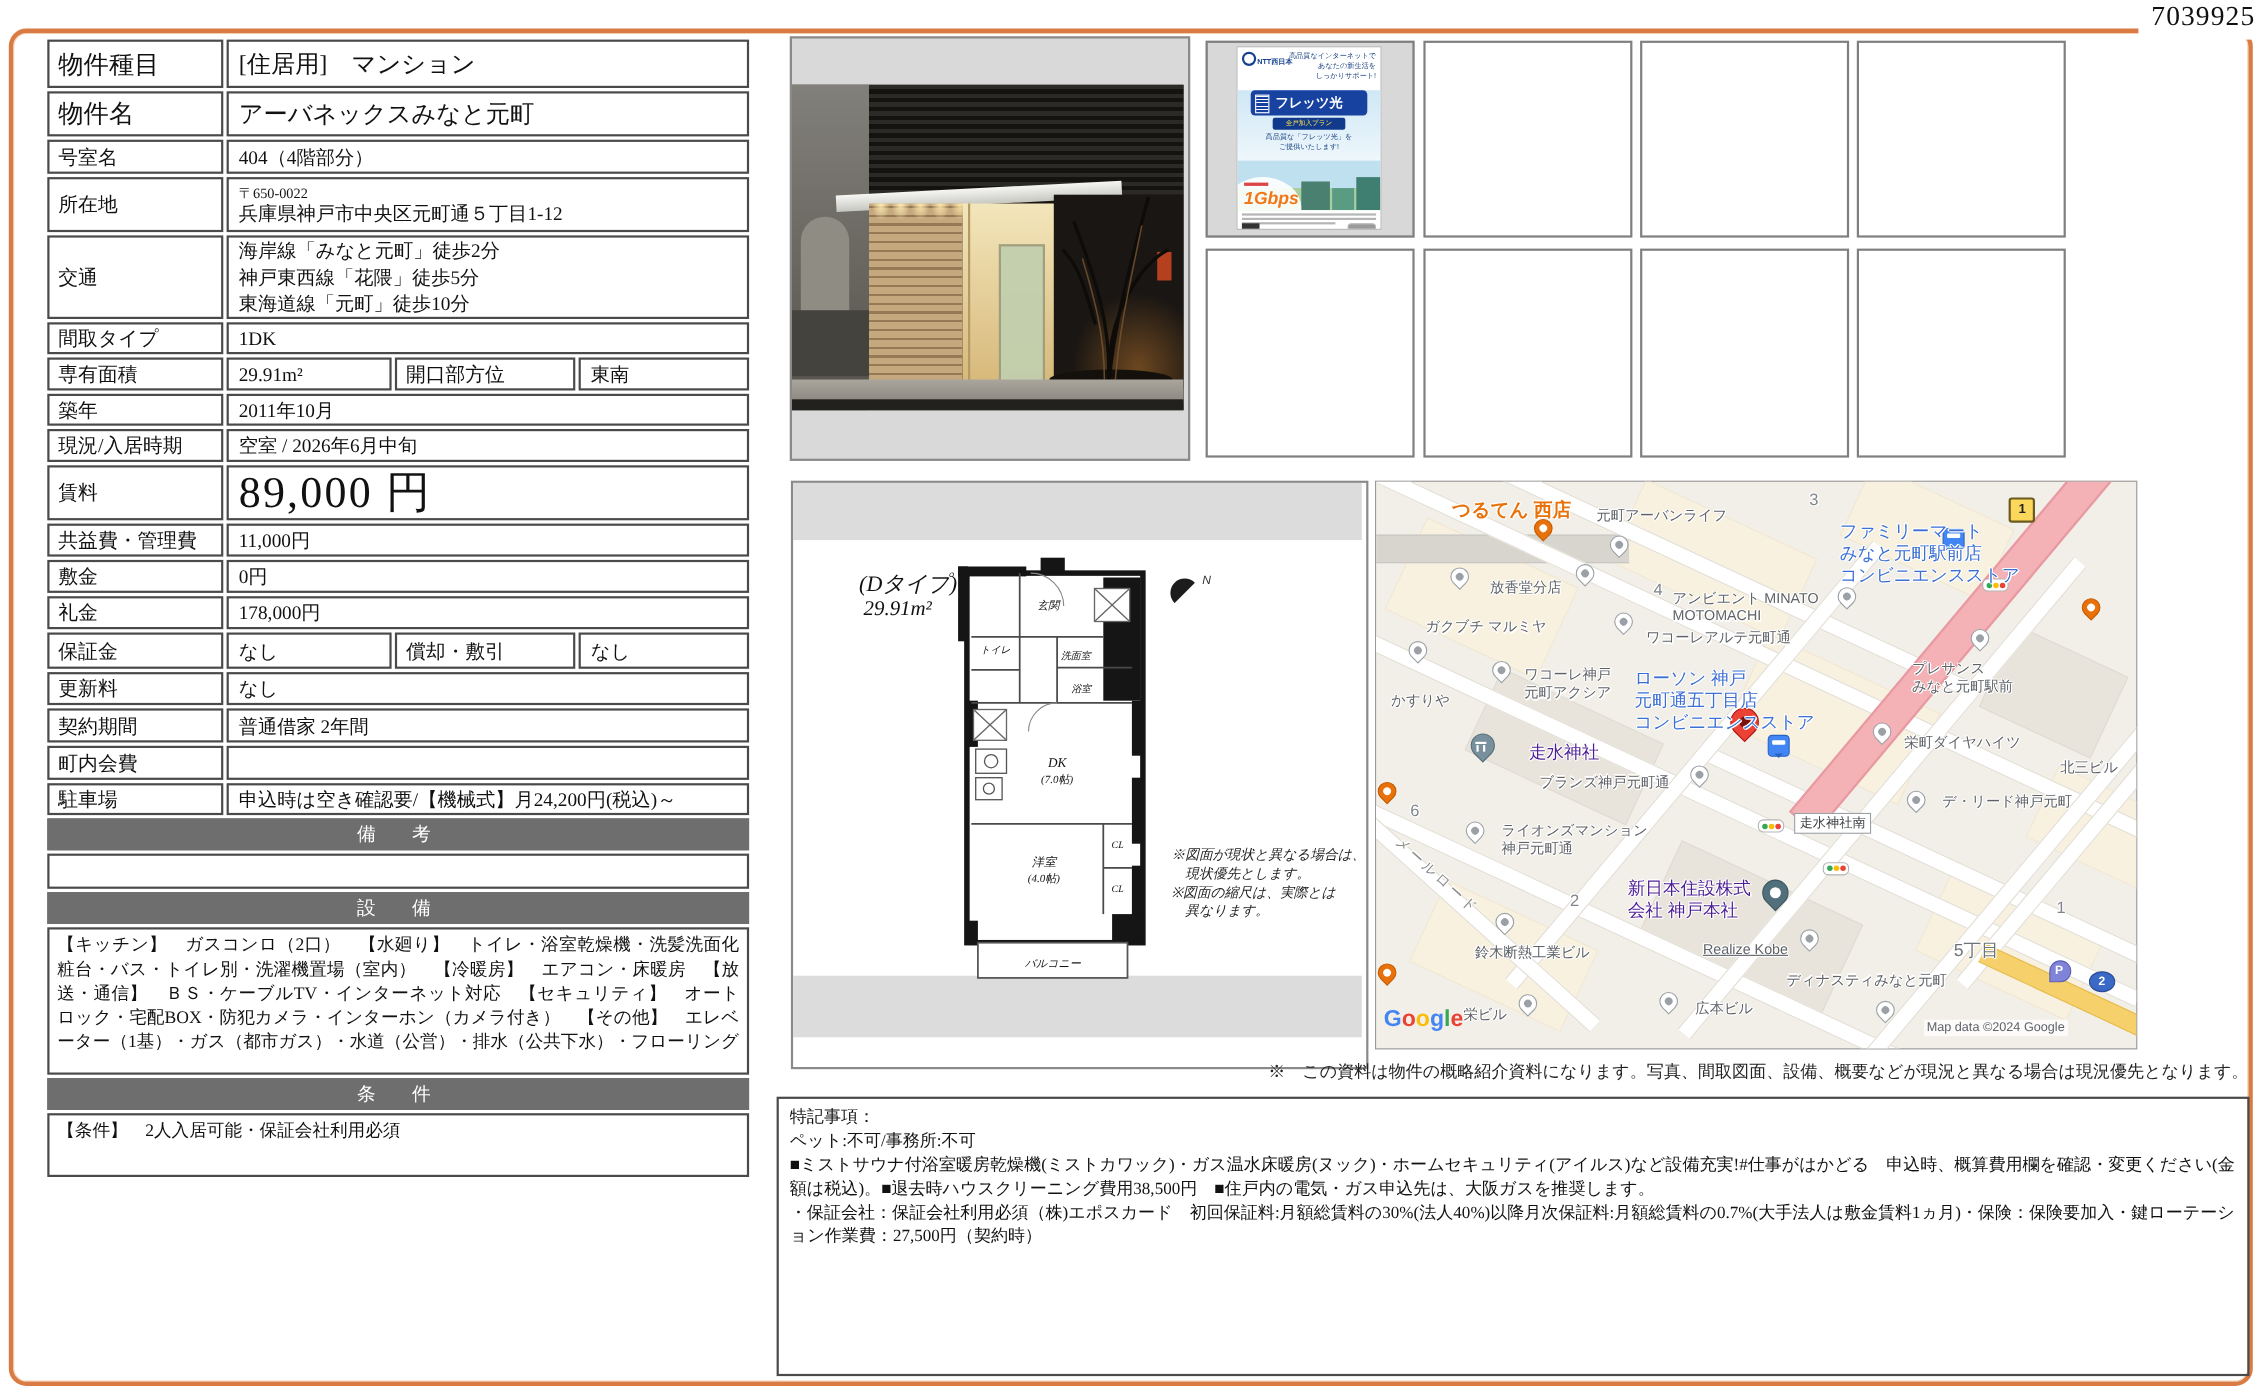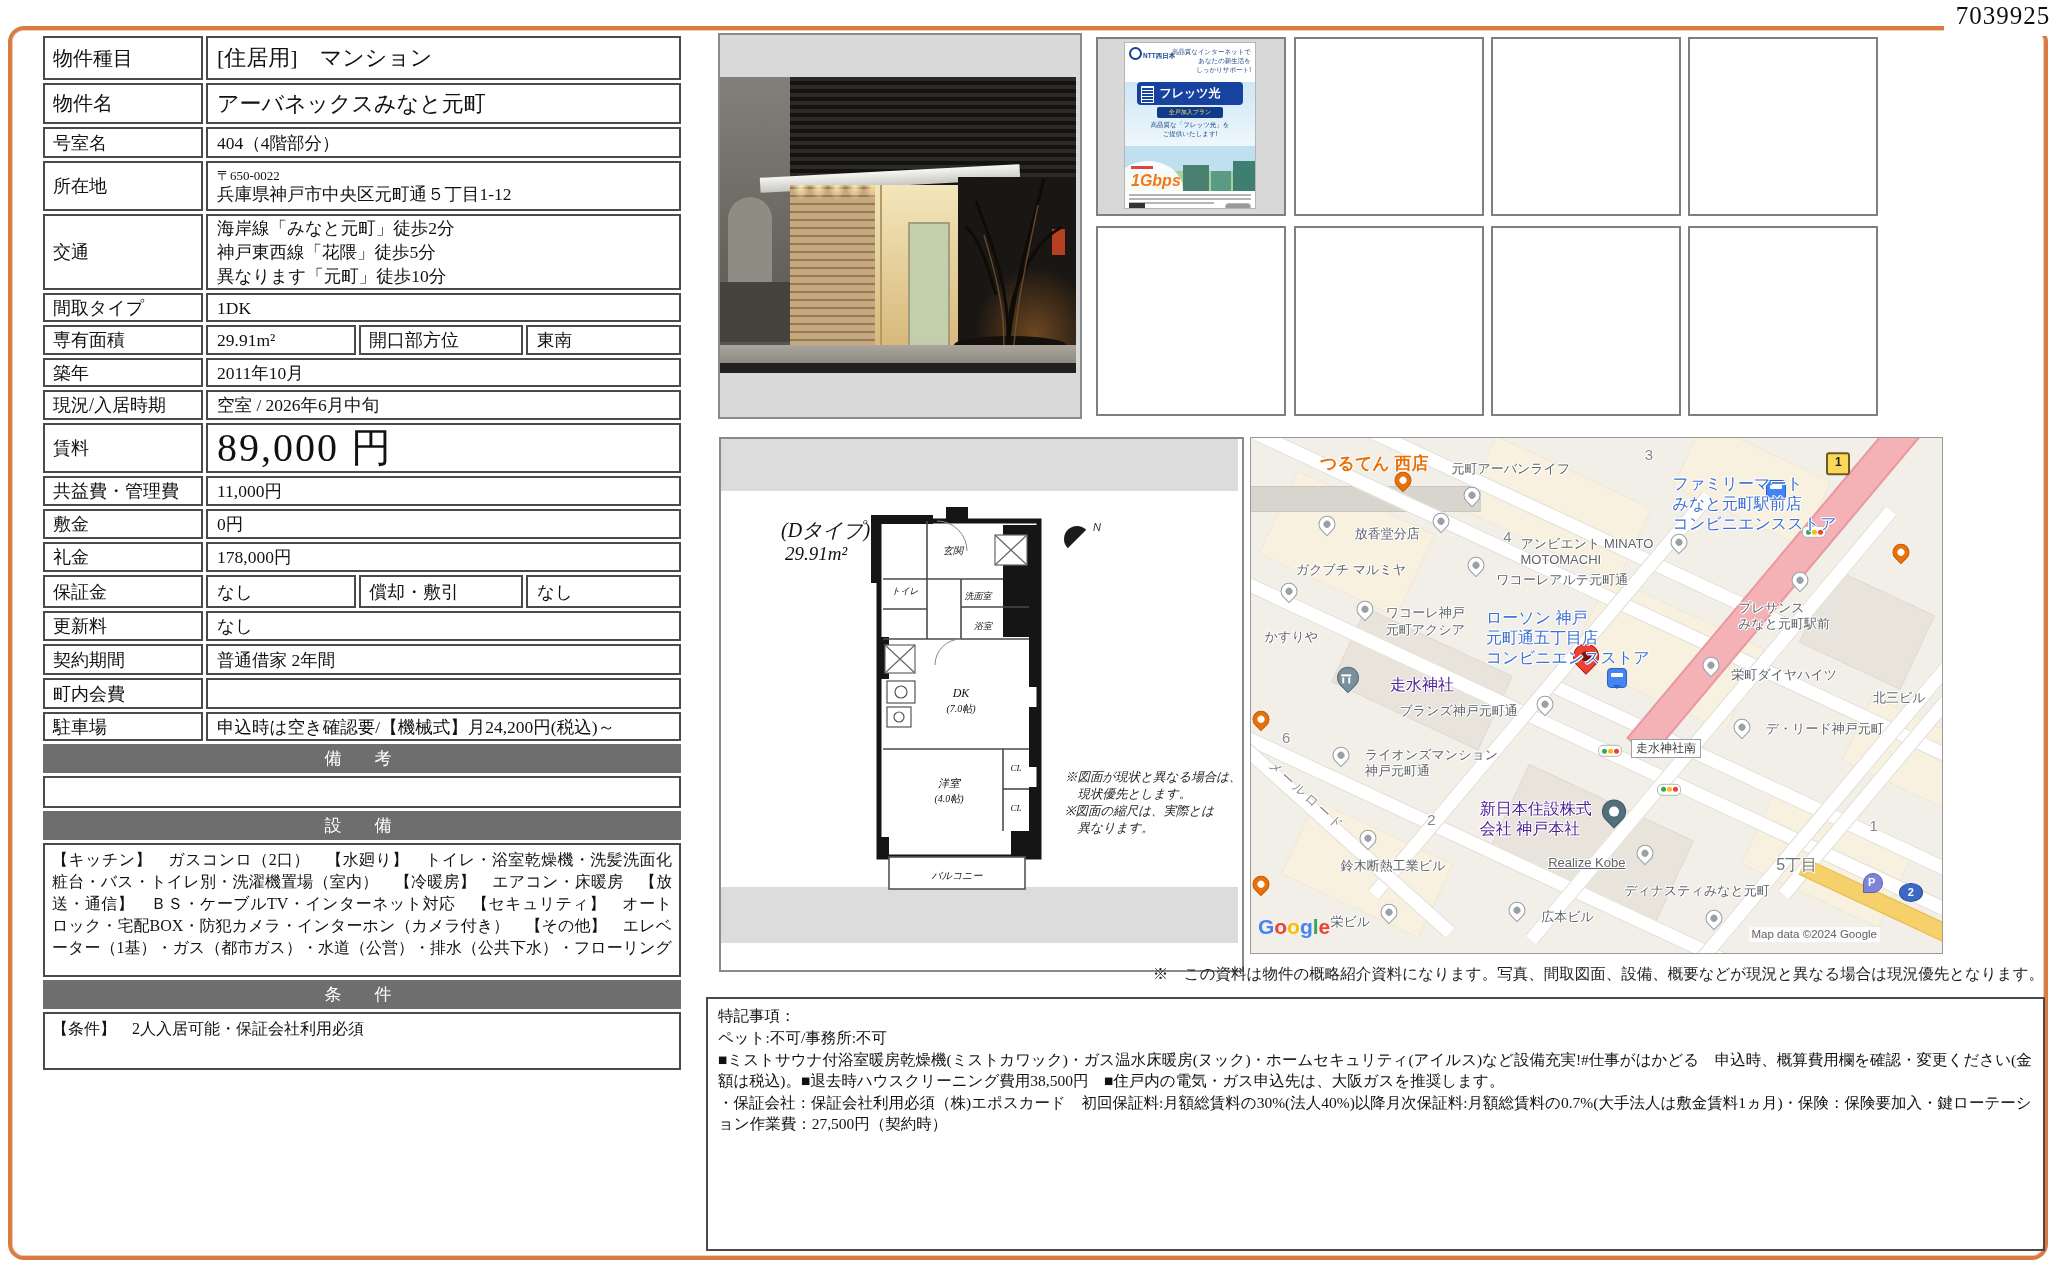--- a/index.html
+++ b/index.html
@@ -9,21 +9,21 @@
   .page-border{position:absolute;left:8px;top:26px;width:2032px;height:1226px;
         border:4px solid #D97B42;border-radius:16px;box-shadow:inset 0 0 0 1px #f3cfae;}
   #doc-number{position:absolute;left:1944px;top:2px;width:118px;height:34px;background:#fff;
         font-size:25px;text-align:center;z-index:6;letter-spacing:1px;}
   
   #prop-table{position:absolute;left:40px;top:33px;width:644px;border-spacing:3px;z-index:2;
         table-layout:fixed;}
   #prop-table th,#prop-table td{border:2px solid #4a4a4a;background:#fff;overflow:hidden;}
   #prop-table th.lbl{font-weight:normal;font-size:18px;text-align:left;padding:0 0 0 8px;}
   #prop-table td.val{font-size:17.5px;padding:0 0 0 9px;white-space:pre-line;line-height:24px;}
-  #prop-table tr.rowbig th.lbl{font-size:20px;}
+  #prop-table tr.rowbig th.lbl{font-size:23px;}
   #prop-table tr.rowbig td.val{font-size:22px;}
   #prop-table tr.rent td.val{font-size:40px;letter-spacing:2px;line-height:44px;}
   #prop-table td.hdrbar{background:#6e6e6e;color:#fff;text-align:center;font-size:17px;
         letter-spacing:8px;border-color:#6e6e6e;}
   #prop-table td.fulltxt{font-size:16px;line-height:22px;padding:4px 7px;vertical-align:top;
         text-align:justify;}
   #prop-table .addr-small{font-size:13px;line-height:15px;}
   #prop-table .addr-main{font-size:17.5px;line-height:22px;}
   
   .imgbox{position:absolute;border:2px solid #8a8a8a;background:#d9d9d9;font-style:italic;}
@@ -150,21 +150,21 @@
           <td class="val" colspan="3">404（4階部分）</td>
         </tr>
         <tr style="height: 50px;">
           <th class="lbl">所在地</th>
           <td class="val" colspan="3"><div class="addr-small">〒650-0022</div><div class="addr-main">兵庫県神戸市中央区元町通５丁目1-12</div></td>
         </tr>
         <tr style="height: 74px;">
           <th class="lbl">交通</th>
           <td class="val" colspan="3">海岸線「みなと元町」徒歩2分
 神戸東西線「花隈」徒歩5分
-異なります「元町」徒歩10分</td>
+東海道線「元町」徒歩10分</td>
         </tr>
         <tr style="height: 29px;">
           <th class="lbl">間取タイプ</th>
           <td class="val" colspan="3">1DK</td>
         </tr>
         <tr style="height: 30px;">
           <th class="lbl">専有面積</th>
           <td class="val">29.91m²</td>
           <th class="lbl">開口部方位</th>
           <td class="val">東南</td>

